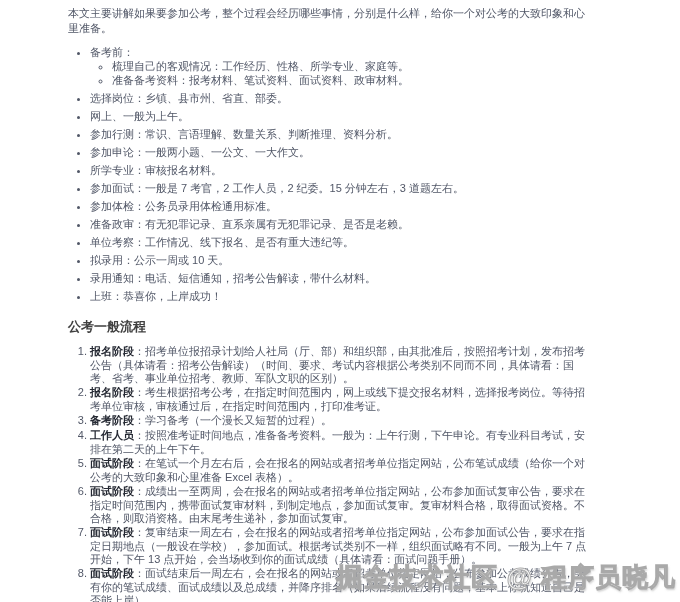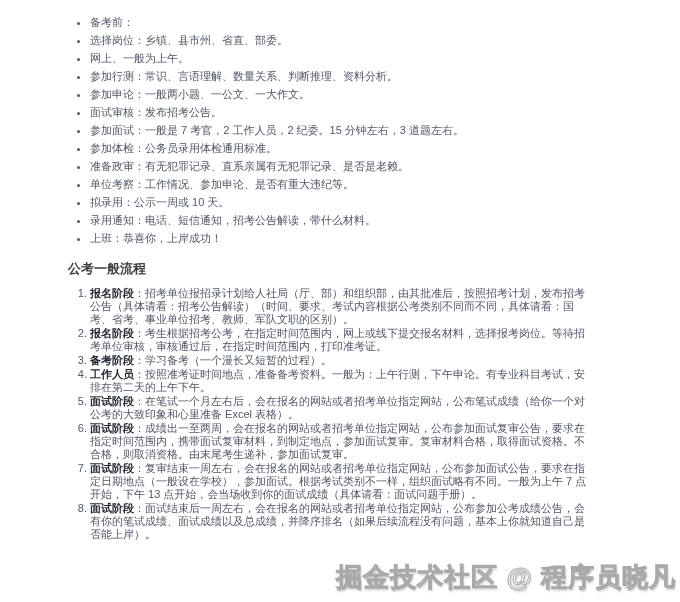--- a/index.html
+++ b/index.html
@@ -15,50 +15,55 @@
   ul.overview>li{margin:4px;}
   ul.sub{list-style:circle;margin:0;padding-left:22px;}
   h2.section-title{
     margin:13px 0 0;padding-bottom:7px;border-bottom:1px solid #e4e6eb;
     font-size:17px;line-height:1.2;color:#1d2129;font-weight:bold;
   }
   h3.sub-title{margin:15px 0 0;font-size:13px;color:#404040;font-weight:bold;}
   .process-intro{margin:13px 0 0;font-size:11px;line-height:14px;}
   ol.steps{margin:9px 0 0;padding-left:22px;font-size:11px;line-height:13px;}
   ol.steps>li{margin:0 0 1px;}
-  ol.steps strong{color:#252933;font-weight:bold;}
+  ol.steps strong{color:#252933;font-weight:bold;font-family:Liberation Mono, monospace;}
   .watermark{
     position:absolute;right:4px;bottom:7px;
     font-size:26px;font-weight:bold;letter-spacing:1px;white-space:nowrap;
     color:#ffffff;
     -webkit-text-stroke:1px #a9a9a9;
     text-shadow:1px 2px 2px rgba(170,170,170,0.55);
     margin-left:8px;
   }
 </style>
 </head>
 <body>
 
 <div class="page">
   <div class="content">
 
+    <p class="intro">本文主要讲解如果要参加公考，整个过程会经历哪些事情，分别是什么样，给你一个对公考的大致印象和心里准备。</p>
 
     <ul class="overview">
       <li>
         <span>备考前：</span>
+        <ul class="sub">
+          <li>梳理自己的客观情况：工作经历、性格、所学专业、家庭等。</li>
+          <li>准备备考资料：报考材料、笔试资料、面试资料、政审材料。</li>
+        </ul>
       </li>
       <li>选择岗位：乡镇、县市州、省直、部委。</li>
       <li>网上、一般为上午。</li>
       <li>参加行测：常识、言语理解、数量关系、判断推理、资料分析。</li>
       <li>参加申论：一般两小题、一公文、一大作文。</li>
-      <li>面试审核：发布招考公告。</li>
+      <li>所学专业：审核报名材料。</li>
       <li>参加面试：一般是 7 考官，2 工作人员，2 纪委。15 分钟左右，3 道题左右。</li>
       <li>参加体检：公务员录用体检通用标准。</li>
       <li>准备政审：有无犯罪记录、直系亲属有无犯罪记录、是否是老赖。</li>
-      <li>单位考察：工作情况、参加申论、是否有重大违纪等。</li>
+      <li>单位考察：工作情况、线下报名、是否有重大违纪等。</li>
       <li>拟录用：公示一周或 10 天。</li>
       <li>录用通知：电话、短信通知，招考公告解读，带什么材料。</li>
       <li>上班：恭喜你，上岸成功！</li>
     </ul>
 
 
     <h3 class="sub-title">公考一般流程</h3>
 
 
     <ol class="steps">

